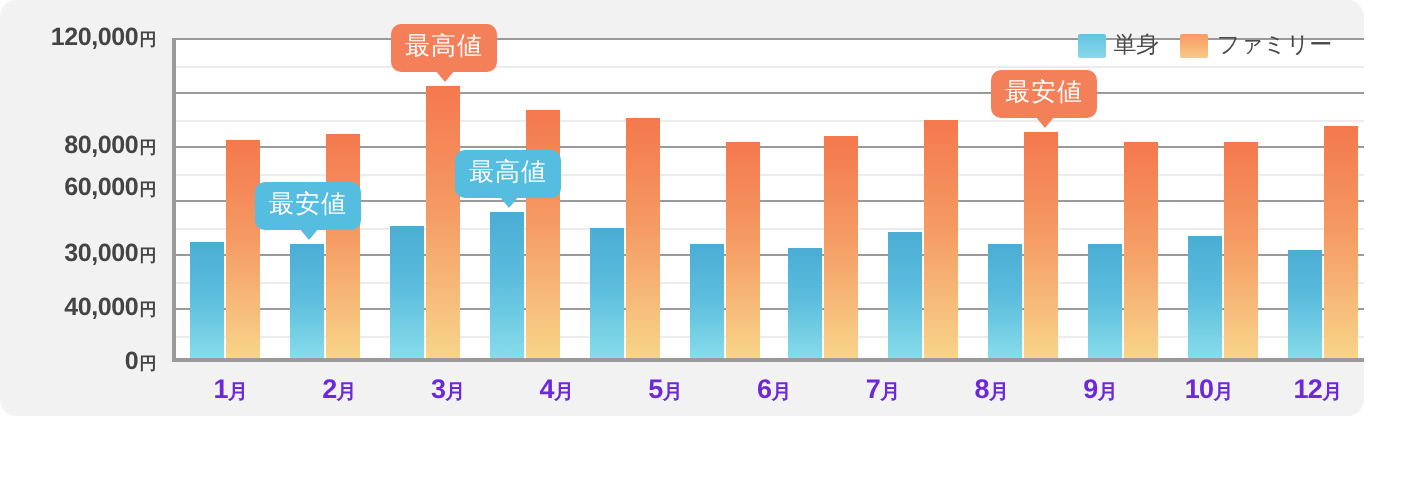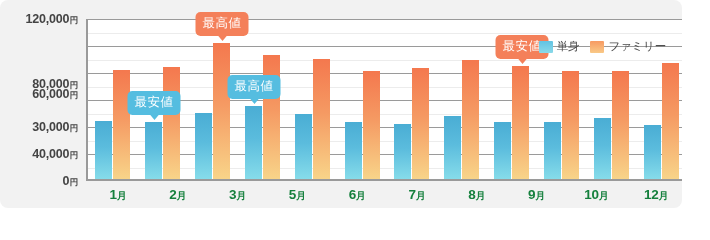--- a/index.html
+++ b/index.html
@@ -111,35 +111,34 @@
     position: absolute;
     left: 88px; top: 183px;
     width: 598px; height: 25px;
     display: flex;
   }
   .x-tick {
     flex: 1 1 0;
     text-align: center;
     font-size: 13.5px;
     font-weight: bold;
-    color: #15803d;
+    color: #6d28d9;
     line-height: 24px;
     letter-spacing: -0.3px;
   }
   .x-tick .unit { font-size: 10px; }
 
   
   #legend {
     position: absolute;
     right: 16px; top: 15px;
     display: flex;
     align-items: center;
     gap: 11px;
     z-index: 8;
-    margin-top: 24px;
   }
   .legend-item {
     display: flex;
     align-items: center;
     gap: 4px;
   }
   .legend-swatch {
     width: 14px; height: 12px;
     border-radius: 1px;
   }
@@ -151,21 +150,21 @@
     letter-spacing: -0.2px;
   }
 </style>
 </head>
 <body>
 
 <div id="chart-card">
 
   <div id="y-axis-labels">
       <div class="y-tick" style="top: 19px;"><span>120,000</span><span class="unit">円</span></div>
-      <div class="y-tick" style="top: 84px;"><span>80,000</span><span class="unit">円</span></div>
+      <div class="y-tick" style="top: 73px;"><span>80,000</span><span class="unit">円</span></div>
       <div class="y-tick" style="top: 94px;"><span>60,000</span><span class="unit">円</span></div>
       <div class="y-tick" style="top: 127px;"><span>30,000</span><span class="unit">円</span></div>
       <div class="y-tick" style="top: 154px;"><span>40,000</span><span class="unit">円</span></div>
       <div class="y-tick" style="top: 181px;"><span>0</span><span class="unit">円</span></div>
     </div>
 
   <div id="plot-area">
     <div id="gridlines">
         <div class="gridline minor" style="top: 148.5px;"></div>
         <div class="gridline major" style="top: 135px;"></div>
@@ -235,20 +234,21 @@
         <div class="callout blue" style="left: 66px; bottom: 63.7px;"><span class="ctext">最安値</span></div>
         <div class="callout blue" style="left: 166px; bottom: 79.9px;"><span class="ctext">最高値</span></div>
         <div class="callout orange" style="left: 434px; bottom: 120.4px;"><span class="ctext">最安値</span></div>
       </div>
   </div>
 
   <div id="x-axis-labels">
       <div class="x-tick"><span>1</span><span class="unit">月</span></div>
       <div class="x-tick"><span>2</span><span class="unit">月</span></div>
       <div class="x-tick"><span>3</span><span class="unit">月</span></div>
+      <div class="x-tick"><span>4</span><span class="unit">月</span></div>
       <div class="x-tick"><span>5</span><span class="unit">月</span></div>
       <div class="x-tick"><span>6</span><span class="unit">月</span></div>
       <div class="x-tick"><span>7</span><span class="unit">月</span></div>
       <div class="x-tick"><span>8</span><span class="unit">月</span></div>
       <div class="x-tick"><span>9</span><span class="unit">月</span></div>
       <div class="x-tick"><span>10</span><span class="unit">月</span></div>
       <div class="x-tick"><span>12</span><span class="unit">月</span></div>
     </div>
 
   <div id="legend">

